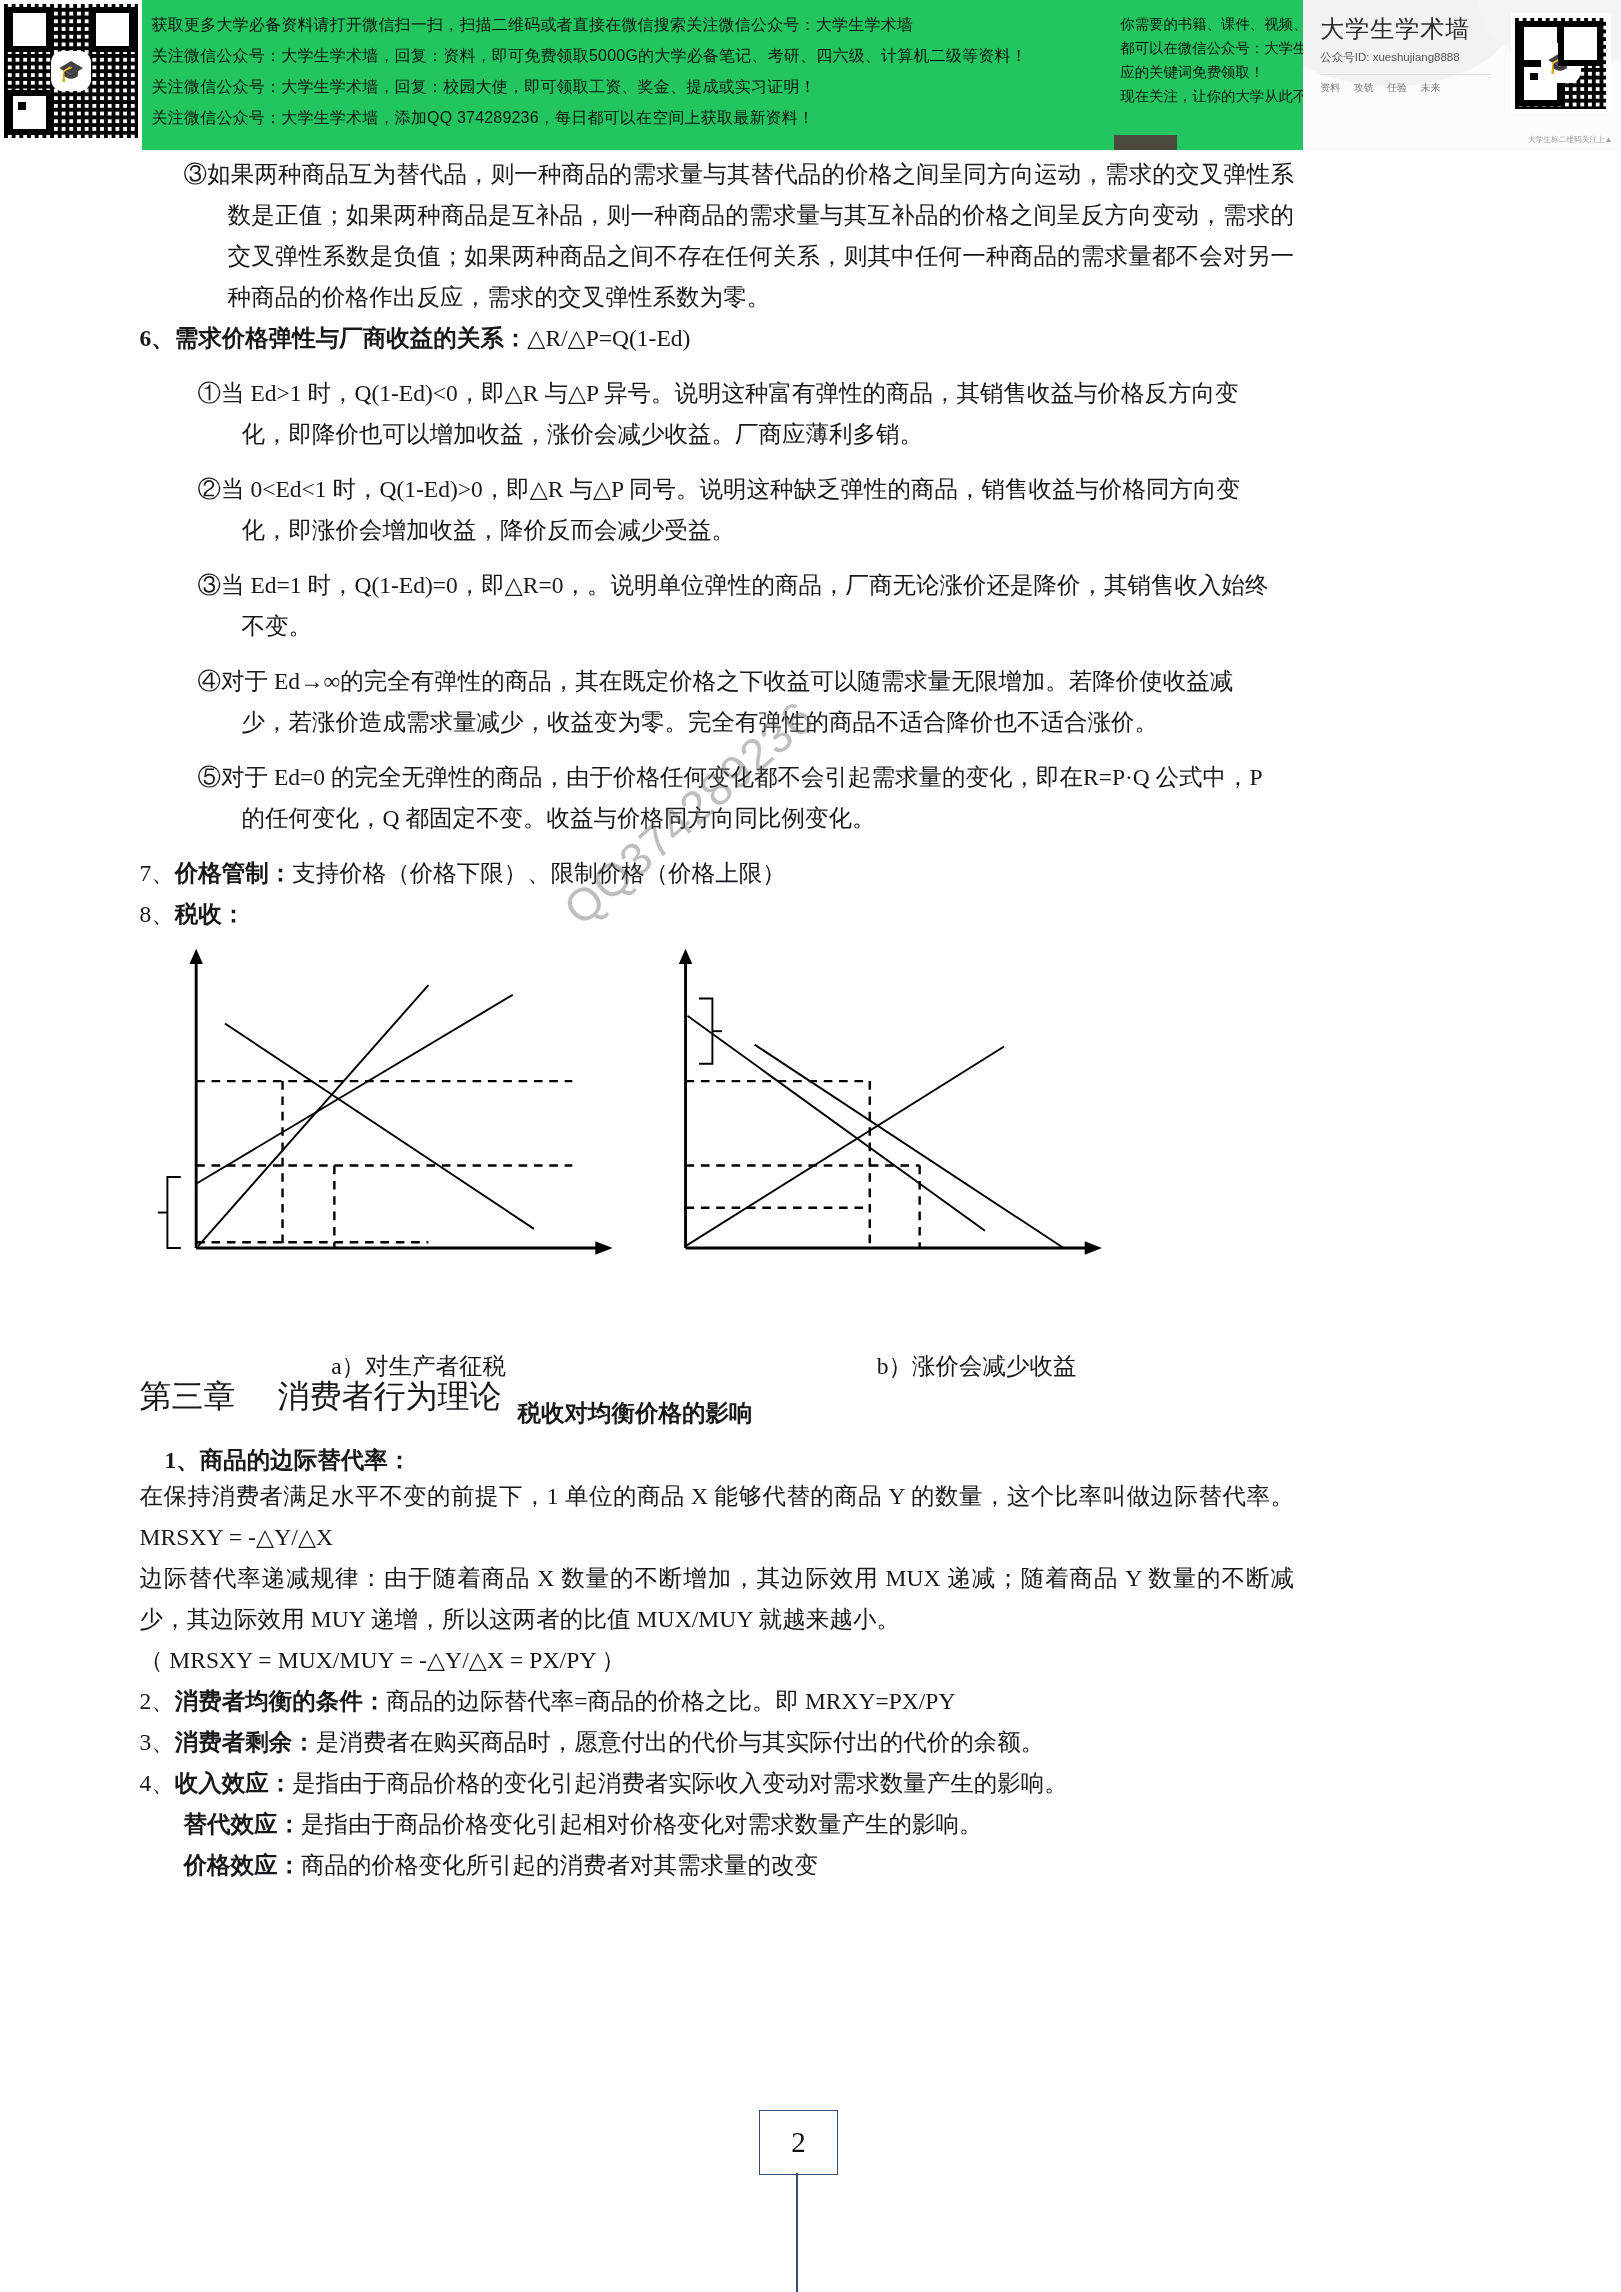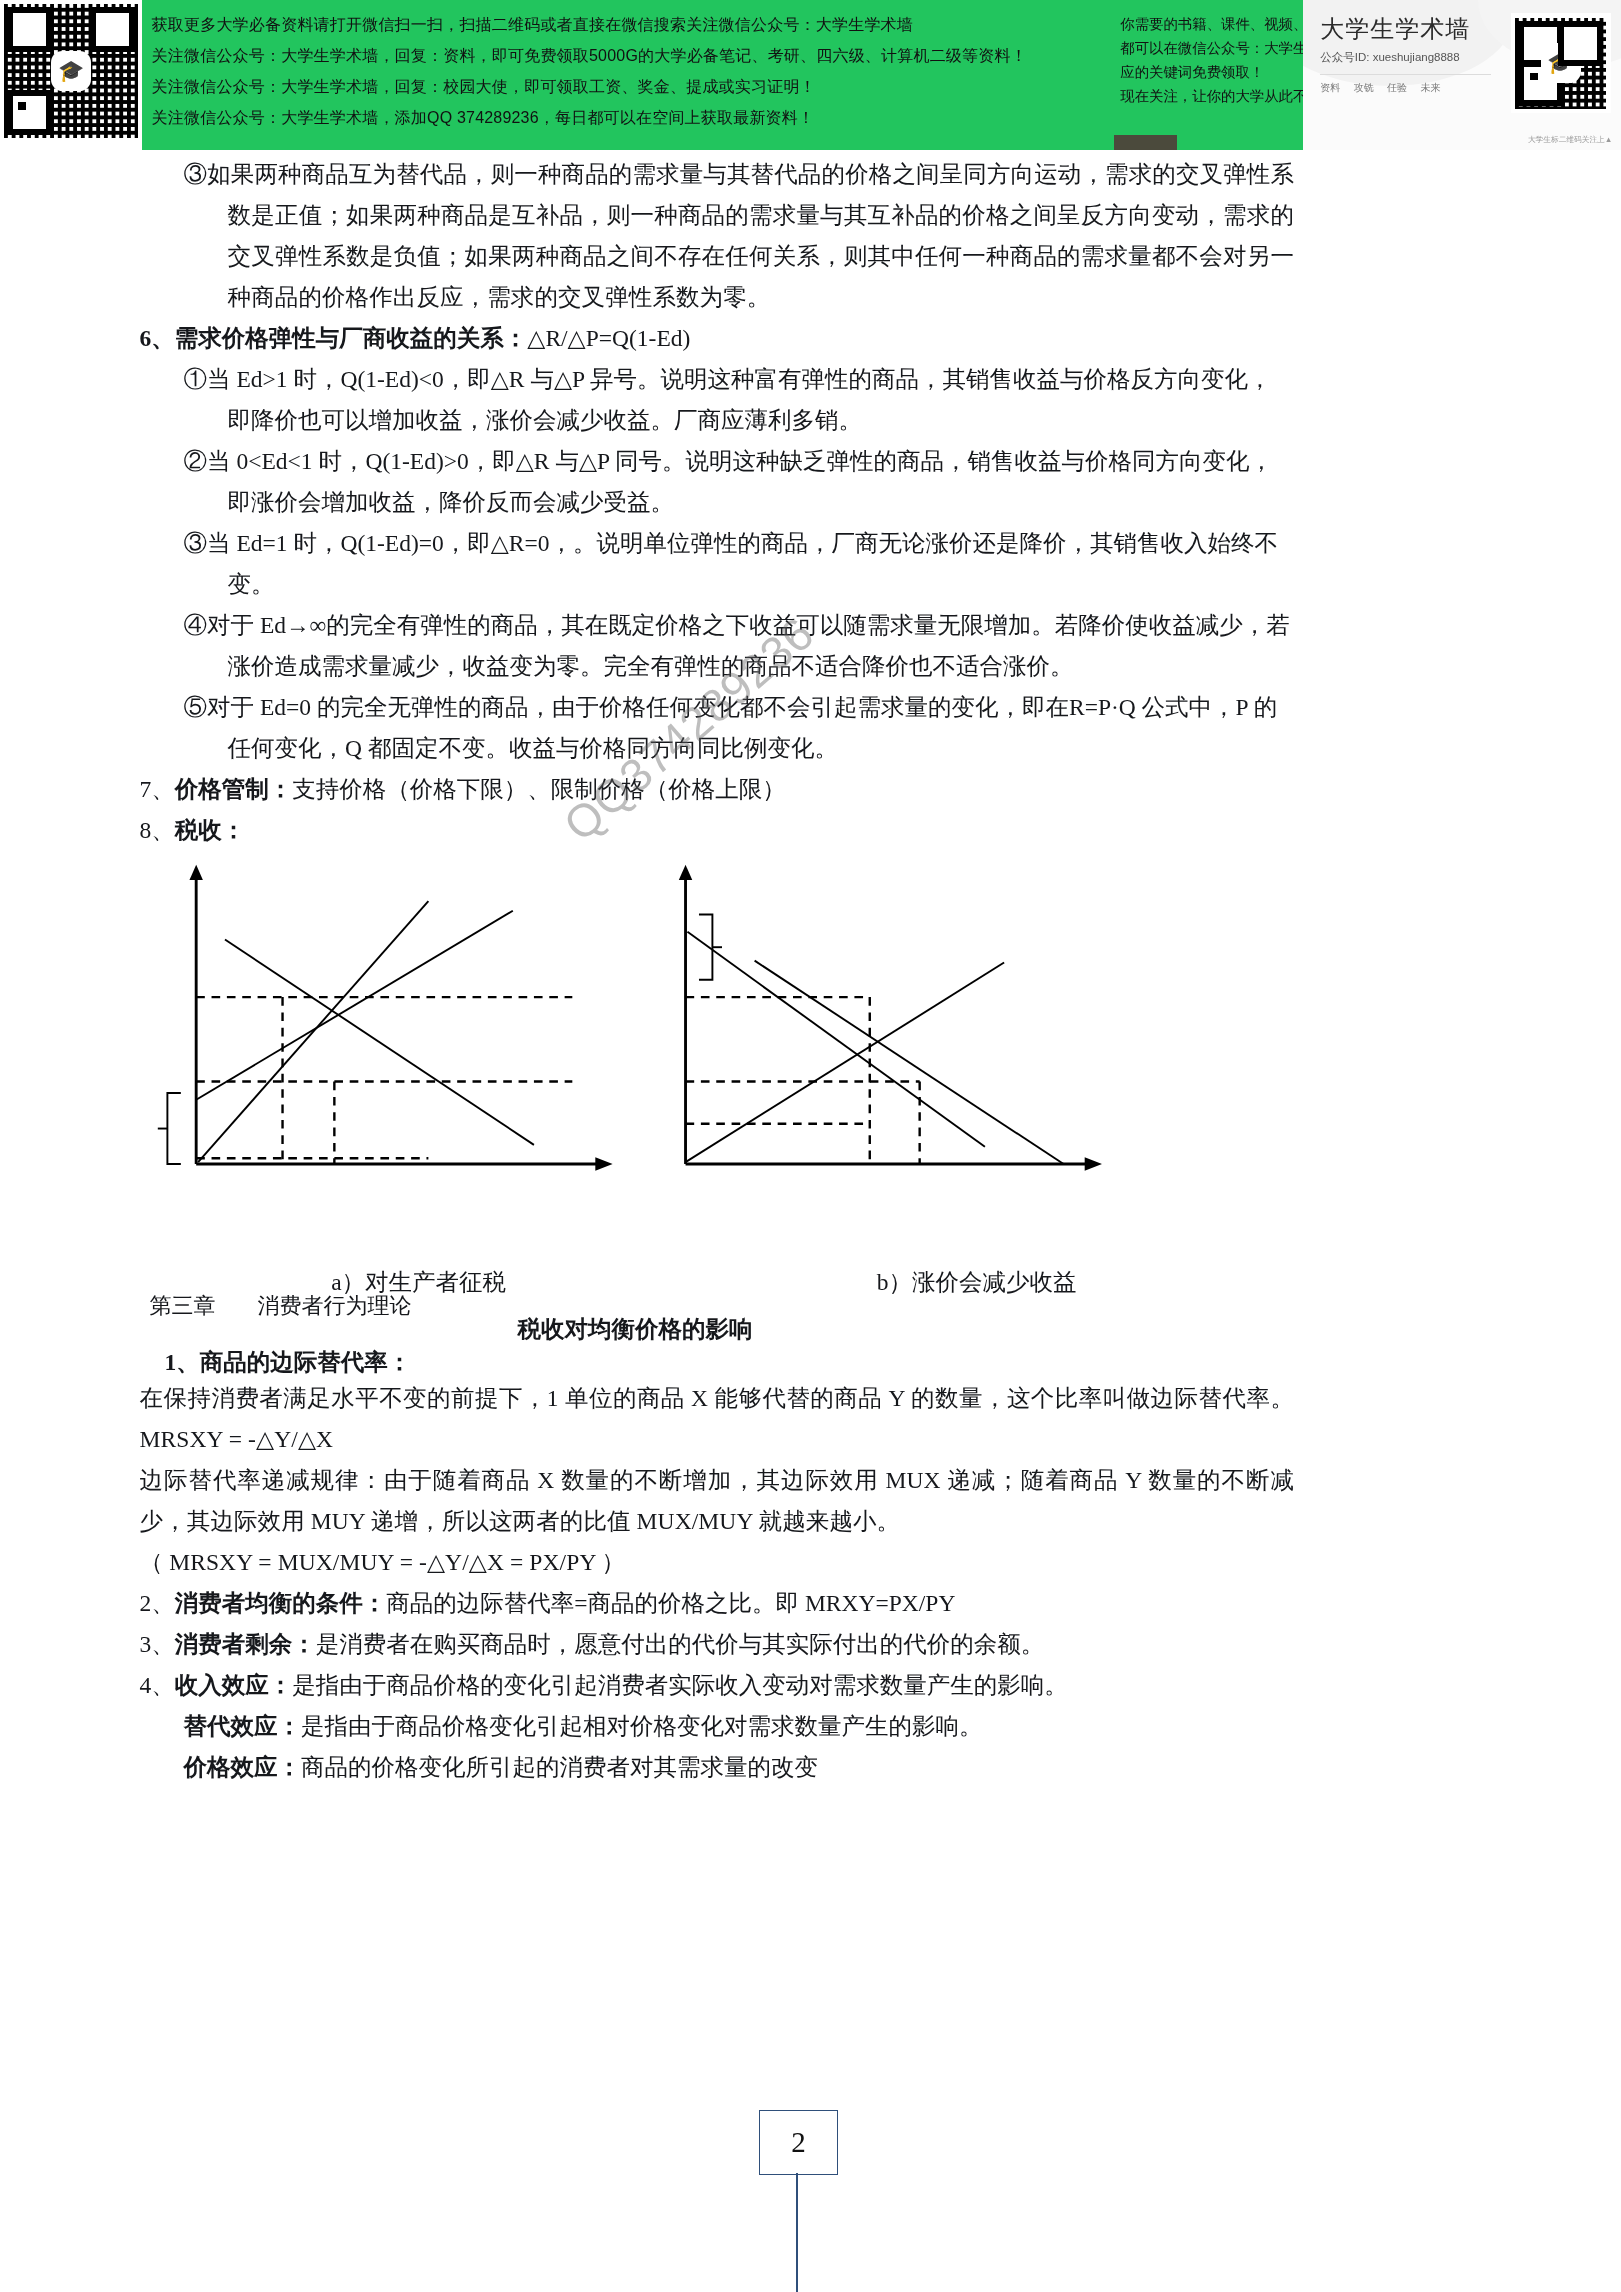--- a/index.html
+++ b/index.html
@@ -232,21 +232,21 @@
     line-height: 41px;
     padding-left: 44px;
     text-indent: -44px;
     margin: 0;
   }
   .sub-item {
     font-size: 23.5px;
     line-height: 41px;
     padding-left: 88px;
     text-indent: -44px;
-    margin: 0;
+    margin: 14px;
   }
 
   
   .figure {
     position: relative;
     width: 1164px;
     height: 403px;
     margin: 5.8px 0 0 0;
   }
   .figure svg { display: block; }
@@ -273,22 +273,22 @@
   .fig-label-b { width: 500px; text-align: center; padding-left: 58px;}
   .fig-caption {
     text-align: center;
     font-size: 23.5px;
     font-weight: bold;
     margin-top: 15.4px;
     padding-right: 173px;
   }
 
   .chapter-head {
-    font-size: 22px;
-    margin: 31px 0 0 10px;
+    font-size: 32px;
+    margin: 31px 0 0 0;
     padding-left: 0;
   }
   .chapter-head .gap { display: inline-block; width: 42px; }
 
   .sec-title {
     font-size: 23.5px;
     font-weight: bold;
     margin: 25px 0 0 0;
     padding-left: 25px;
   }

